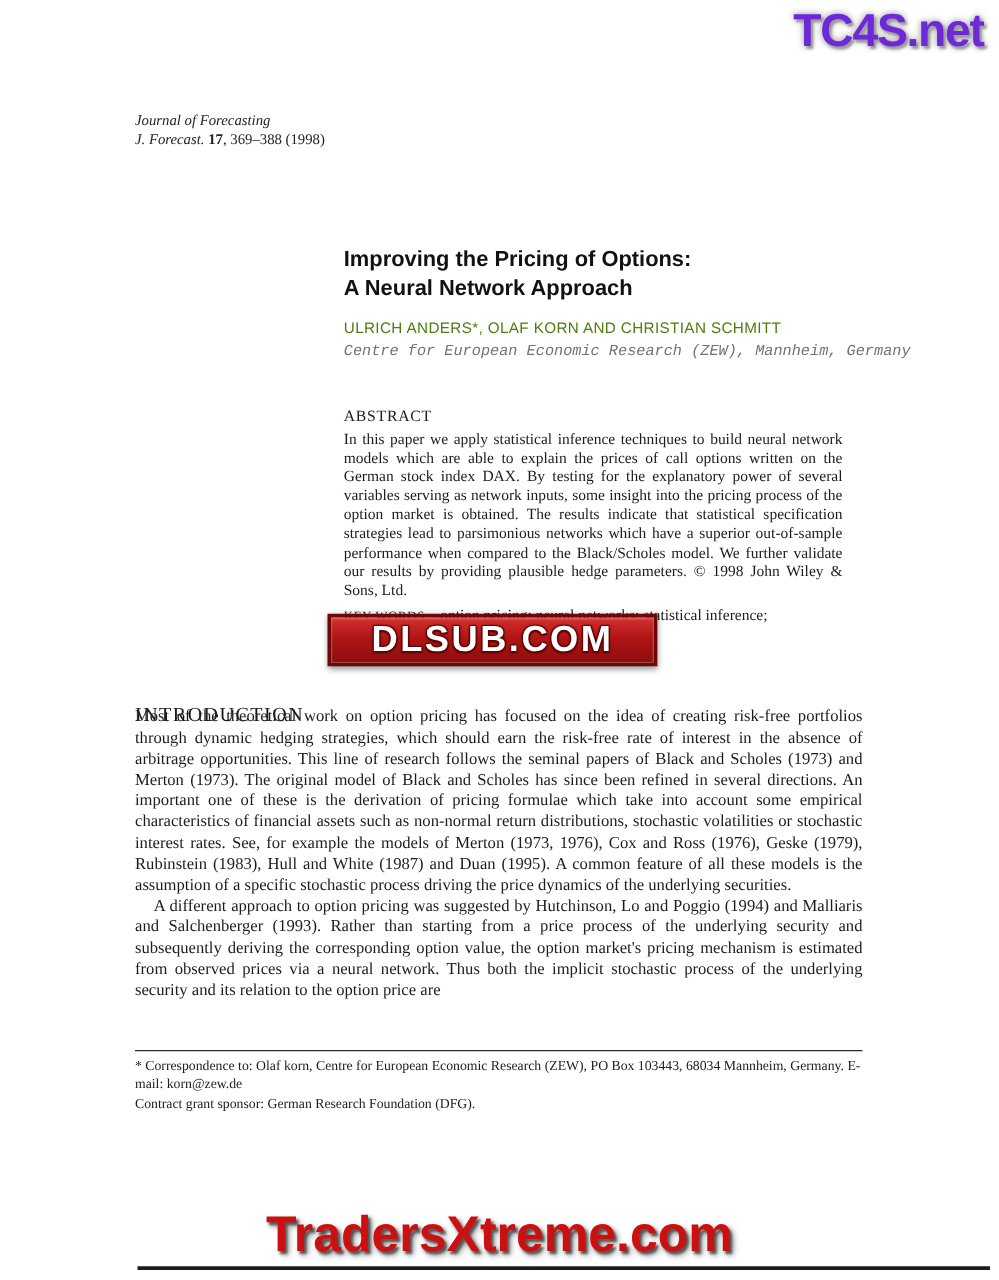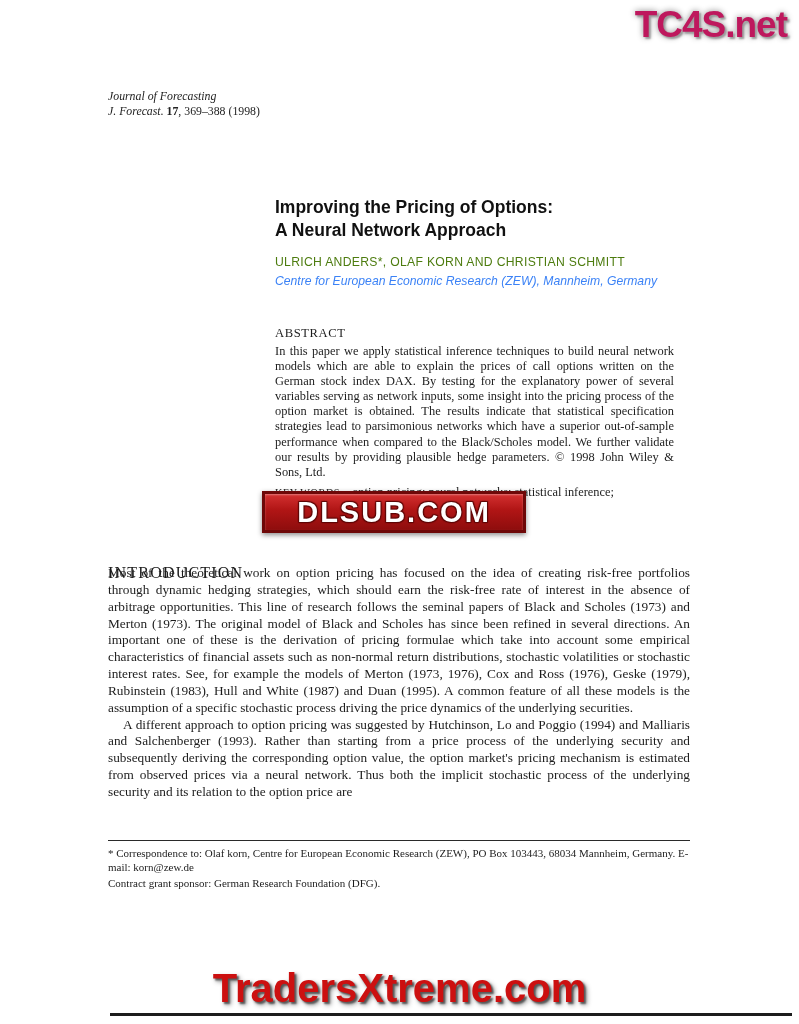--- a/index.html
+++ b/index.html
@@ -17,21 +17,21 @@
 
   
   .wm-top {
     position: absolute;
     top: 4px;
     right: 12px;
     font-family: "Liberation Sans", sans-serif;
     font-weight: bold;
     font-size: 37px;
     letter-spacing: -1px;
-    color: #be185d;
+    color: #6d28d9;
     text-shadow: 2px 2px 2px #9a9a9a, 0 0 6px #8a8a8a;
   }
   .stamp {
     position: absolute;
     left: 262px;
     top: 491px;
     width: 264px;
     height: 42px;
     display: flex;
     align-items: center;
@@ -100,24 +100,24 @@
     top: 255px;
     font-family: "Liberation Sans", sans-serif;
     font-size: 12.2px;
     letter-spacing: 0.3px;
     color: #4d7c0f;
   }
   .affiliation {
     position: absolute;
     left: 275px;
     top: 274px;
-    font-family: Liberation Sans, sans-serif;
+    font-family: Liberation Mono, monospace;
     font-style: italic;
     font-size: 12.2px;
-    color: #3b82f6;
+    color: #737373;
   }
 
   
   .abstract-heading {
     position: absolute;
     left: 275px;
     top: 326px;
     font-size: 12.6px;
     letter-spacing: 0.6px;
   }

